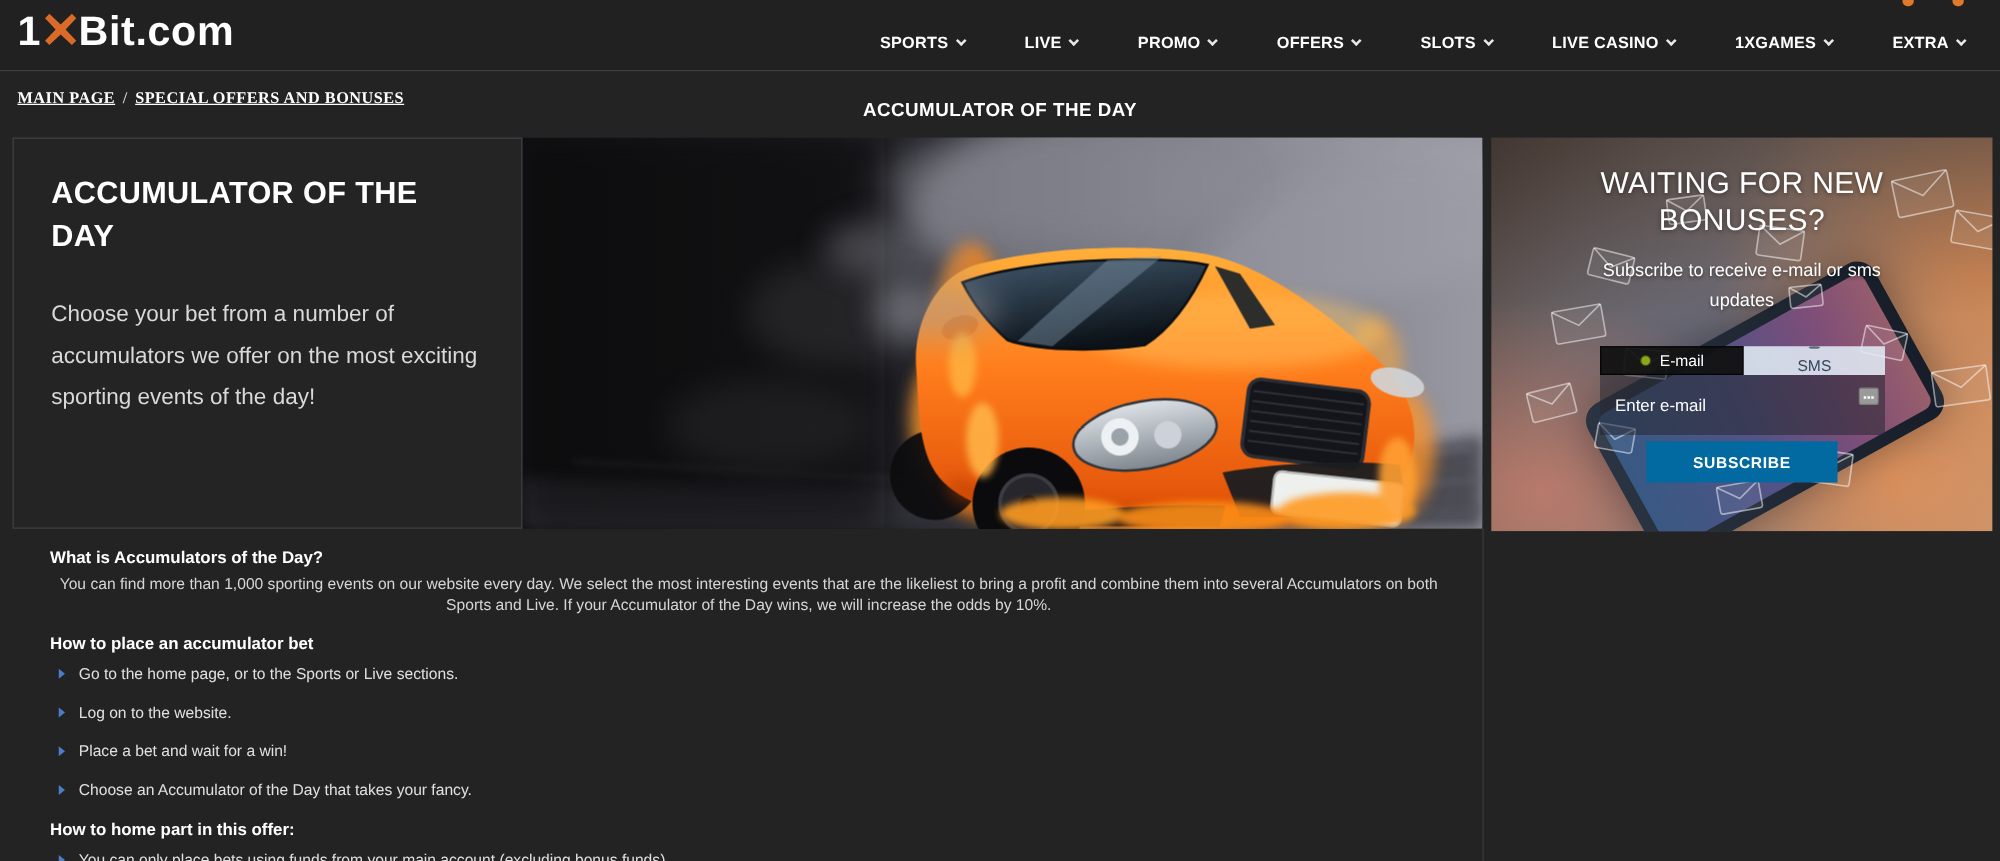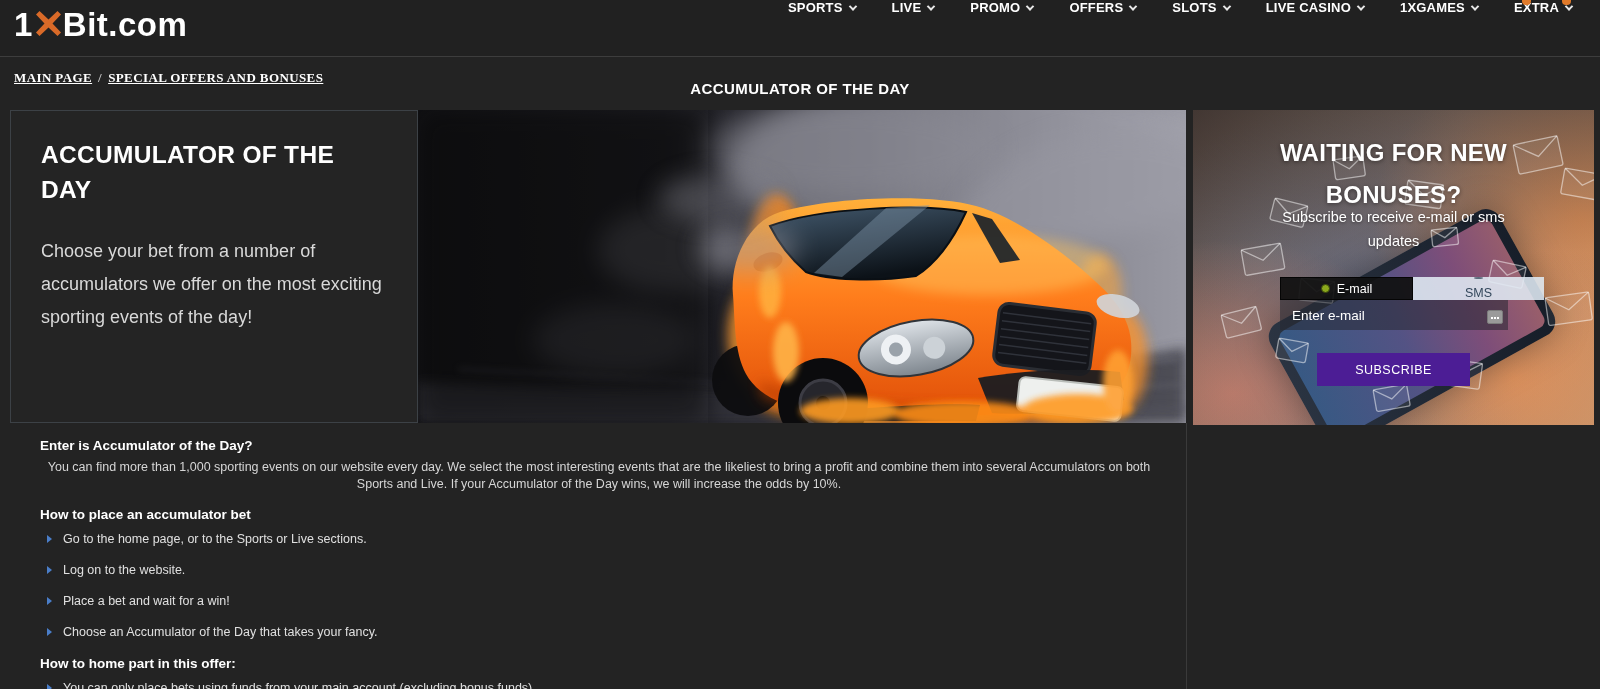--- a/index.html
+++ b/index.html
@@ -8,21 +8,21 @@
     position:relative; width:1600px; height:689px; overflow:hidden;
     background:#232323; font-family:"Liberation Sans", sans-serif;
   }
 
   
   .header { position:absolute; top:0; left:0; right:0; height:57px;
             background:#212121; border-bottom:1px solid #3d3d3d; }
   .logo { position:absolute; left:14px; top:5px; display:flex; align-items:center;
           font-size:33px; font-weight:bold; color:#fff; letter-spacing:.5px; cursor:pointer; }
   .logo .lx { display:inline-block; margin:2px 1px 0 2px; }
-  .nav { position:absolute; right:28px; top:0; height:41px; display:flex; align-items:flex-start; gap:36px; }
+  .nav { position:absolute; right:28px; top:0; height:41px; display:flex; align-items:flex-end; gap:48px; }
   .nav-item { display:flex; align-items:center; gap:7px; color:#fff; font-size:13px;
               font-weight:bold; letter-spacing:.2px; cursor:pointer; white-space:nowrap; }
   .chev { width:6px; height:6px; border-right:2px solid #e8e8e8; border-bottom:2px solid #e8e8e8;
           transform:rotate(45deg) translate(-1px,-1px); }
   .top-flame { position:absolute; top:0; width:9px; height:5px; background:#e07a2a;
                border-radius:0 0 4px 4px; }
 
   
   .crumbs { position:absolute; top:70px; left:14px; font-size:13px; font-weight:bold;
             color:#fff; letter-spacing:.4px;font-family:Liberation Serif, serif; }
@@ -52,40 +52,40 @@
       radial-gradient(ellipse 330px 260px at 42% 55%, rgba(78,94,128,.6), rgba(78,94,128,0) 72%),
       linear-gradient(115deg, #564842 0%, #7a6a60 25%, #978379 50%, #b08a72 75%, #c89a74 100%);
   }
   .phone { position:absolute; left:88px; top:148px; width:262px; height:142px;
            background:linear-gradient(100deg,#2b3442,#161d28); border-radius:16px;
            transform:rotate(-29deg); box-shadow:0 0 34px rgba(0,0,0,.35); }
   .phone-screen { position:absolute; inset:10px; border-radius:8px;
            background:linear-gradient(95deg,#39608f 0%,#5c5a92 45%,#8f5586 75%,#b06a76 100%); opacity:.85; }
   .env-layer { position:absolute; inset:0; }
   .side-title { position:absolute; top:22px; left:58px; right:58px; text-align:center; color:#fff;
-                font-size:24px; font-weight:bold; line-height:42px; letter-spacing:.3px;
+                font-size:24px; font-weight:normal; line-height:30px; letter-spacing:.3px;
                 text-shadow:0 1px 4px rgba(0,0,0,.45); }
   .side-sub { position:absolute; top:95px; left:68px; right:68px; text-align:center; color:#fff;
               font-size:14.5px; line-height:24px; text-shadow:0 1px 3px rgba(0,0,0,.45); }
-  .tabs { position:absolute; left:87px; top:167px; width:264px; height:23px; display:flex; cursor:pointer; }
+  .tabs { position:absolute; left:87px; top:167px; width:228px; height:23px; display:flex; cursor:pointer; }
   .tab { flex:1; display:flex; align-items:center; justify-content:center; gap:7px; font-size:12.5px; }
   .tab-email { background:rgba(16,16,16,.93); color:#fff; border:1px solid #050505; }
   .tab-sms { background:rgba(224,234,244,.88); color:#33475b;flex-direction:column; }
   .radio-dot { width:9px; height:9px; border-radius:50%; background:#8ba81c; border:1px solid #39470d; }
   .radio-ring { width:9px; height:9px; border-radius:50%; border:1px solid #5c6c7c; }
-  .email-input { position:absolute; left:87px; top:190px; width:228px; height:30px;
+  .email-input { position:absolute; left:87px; top:190px; width:228px; height:48px;
                  background:rgba(38,40,50,.55); border:none; outline:none; color:#fff;
                  font-size:13.5px; padding:0 32px 0 12px; font-family:"Liberation Sans",sans-serif; }
   .email-input::placeholder { color:#fff; opacity:1; }
   .dots-btn { position:absolute; left:294px; top:200px; width:16px; height:14px; background:#9a9a9a;
               border:1px solid #7c7c7c; border-radius:2px; cursor:pointer; }
   .dots-btn i { position:absolute; left:3px; top:6px; width:2px; height:2px; background:#fff;
                 box-shadow:3px 0 0 #fff, 6px 0 0 #fff; }
   .subscribe-btn { position:absolute; left:124px; top:243px; width:153px; height:33px;
-                   background:#4c1d95; border:none; color:#fff; font-weight:normal; font-size:12.5px;
+                   background:#0369a1; border:none; color:#fff; font-weight:bold; font-size:12.5px;
                    letter-spacing:.5px; cursor:pointer; font-family:"Liberation Sans",sans-serif; }
 
   
   .v-divider { position:absolute; left:1186px; top:423px; bottom:0; width:1px; background:#3a3a3a; }
   .article { position:absolute; left:40px; top:438px; width:1118px; }
   .article h3 { margin:0 0 6px; color:#fff; font-size:13.5px; font-weight:bold; }
   .article p { margin:0 0 14px; color:#d6d6d6; font-size:12.5px; line-height:17px;text-align:center; }
   .article ul { list-style:none; margin:10px 0 16px; padding:0; }
   .article li { position:relative; margin:0 0 16px; padding-left:23px; color:#e0e0e0;
                 font-size:12.5px; line-height:15px; }
@@ -356,21 +356,21 @@
     <input class="email-input" type="text" placeholder="Enter e-mail" style="">
     <span class="dots-btn">
         <i></i>
       </span>
     <button class="subscribe-btn">SUBSCRIBE</button>
   </div>
 
   <div class="v-divider"></div>
 
   <div class="article">
-    <h3>Enter is Accumulator of the Day?</h3>
+    <h3>What is Accumulators of the Day?</h3>
     <p>You can find more than 1,000 sporting events on our website every day. We select the most interesting events that are the likeliest to bring a profit and combine them into several Accumulators on both Sports and Live. If your Accumulator of the Day wins, we will increase the odds by 10%.</p>
 
     <h3>How to place an accumulator bet</h3>
     <ul>
       <li><span class="arrow"></span><span>Go to the home page, or to the Sports or Live sections.</span></li>
       <li><span class="arrow"></span><span>Log on to the website.</span></li>
       <li><span class="arrow"></span><span>Place a bet and wait for a win!</span></li>
       <li><span class="arrow"></span><span>Choose an Accumulator of the Day that takes your fancy.</span></li>
     </ul>
 

